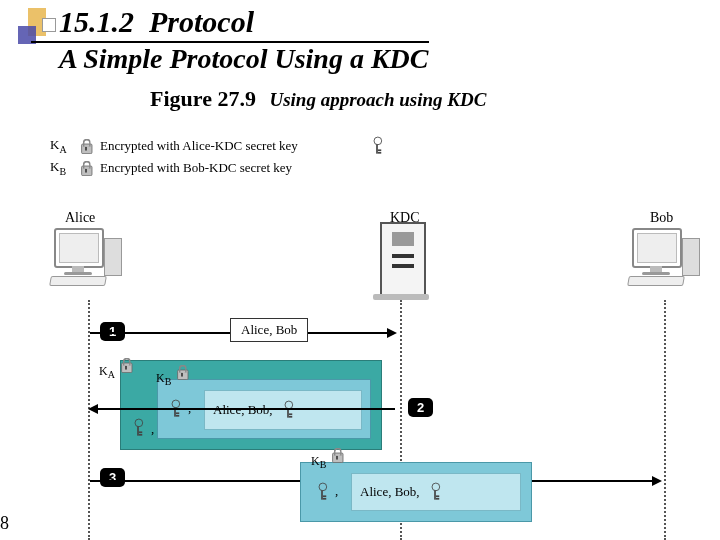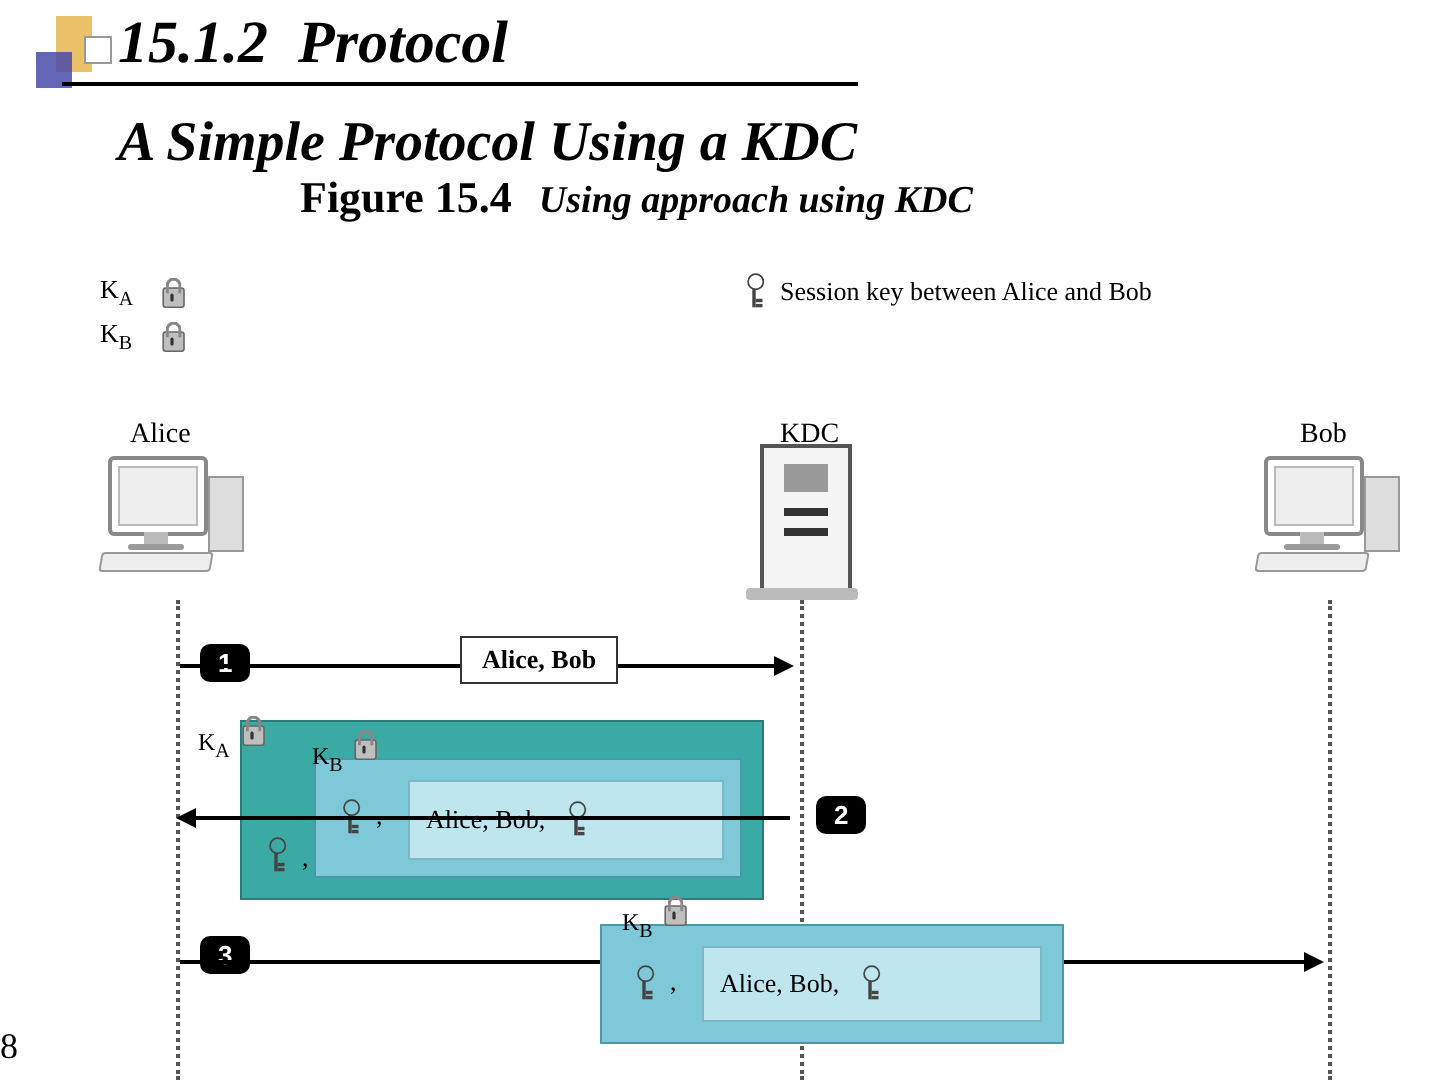--- a/index.html
+++ b/index.html
@@ -26,21 +26,21 @@
     padding-bottom: 2px;
     padding-right: 24px;
     padding-left: 28px;
     margin-left: -4px;
   }
   .hdr-line2 {
     font-size: 28px;
     font-style: italic;
     font-weight: bold;
     padding-left: 24px;
-    margin-top: 13px;
+    margin-top: 0;
   }
   .hdr-bullet {
     position: absolute;
     left: 18px;
     top: 8px;
     width: 36px;
     height: 36px;
   }
   .hdr-bullet .sq1 {
     position: absolute; left: 0; top: 18px; width: 18px; height: 18px;
@@ -192,21 +192,21 @@
   }
   #arr1{ left:90px; top:332px; width:305px;}
   #arr2{ left:90px; top:408px; width:305px;}
   #arr3{ left:90px; top:480px; width:570px;}
 
   
   .msgbox{
     position:absolute; border:1px solid #333; background:#fff;
     padding:3px 10px; font-size:13px;
   }
-  #m1{ left:230px; top:318px;font-weight:bold;}
+  #m1{ left:230px; top:318px;}
 
   
   .enc-outer{
     position:absolute; left:120px; top:360px; width:260px; height:88px;
     background:#3ba9a4; border:1px solid #2a7d79;
   }
   .enc-outer .ka-tag{
     position:absolute; left:-22px; top:-6px; font-size:12px;
   }
   .enc-inner1{
@@ -250,45 +250,46 @@
 </div>
 <div class="hdr">
   <div class="hdr-line1">
     <span>15.1.2</span>
     &nbsp;<span>Protocol</span>
   </div>
   <div class="hdr-line2">A Simple Protocol Using a KDC</div>
 </div>
 
 <div class="fig-caption">
-  <span>Figure 15.4</span>
+  <span>Figure 27.9</span>
   <span class="sub">Using approach using KDC</span>
 </div>
 
 <div class="legend">
   <div class="row">
     <div class="col-l">
       <span class="ksym"><span>K</span><span class="sub0">A</span></span>
       <span class="lock tiny-lock">
           <span class="slot"></span>
         </span>
+      <span>Encrypted with Alice-KDC secret key</span>
     </div>
     <div class="col-r">
       <span class="skey tiny-key">
           <span class="tooth"></span>
         </span>
-      <span>Session key between Alice and Bob</span>
     </div>
   </div>
   <div class="row">
     <div class="col-l">
       <span class="ksym"><span>K</span><span class="sub0">B</span></span>
       <span class="lock tiny-lock">
           <span class="slot"></span>
         </span>
+      <span>Encrypted with Bob-KDC secret key</span>
     </div>
   </div>
 </div>
 
 <div class="actors">
   <div class="actor-label alice-l">Alice</div>
   <div class="actor-label kdc-l">KDC</div>
   <div class="actor-label bob-l">Bob</div>
 </div>
 

